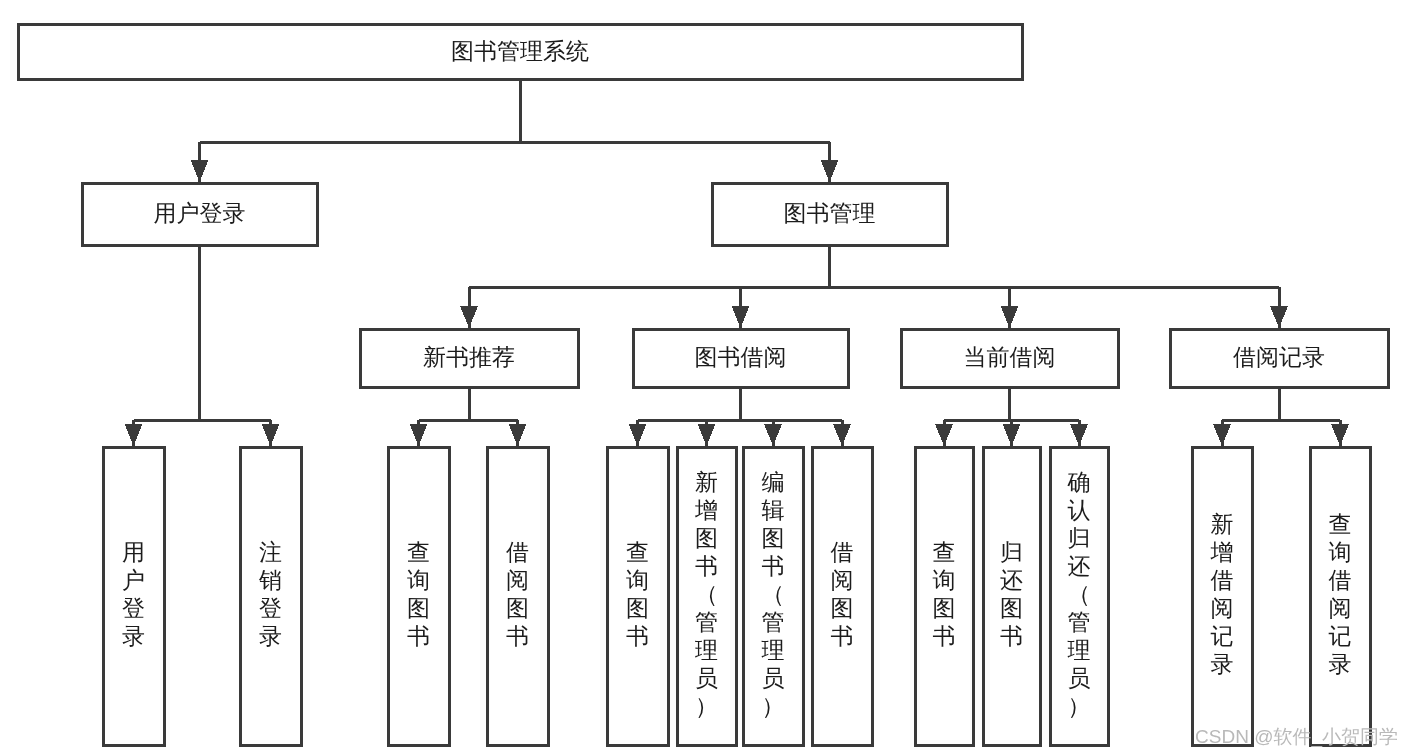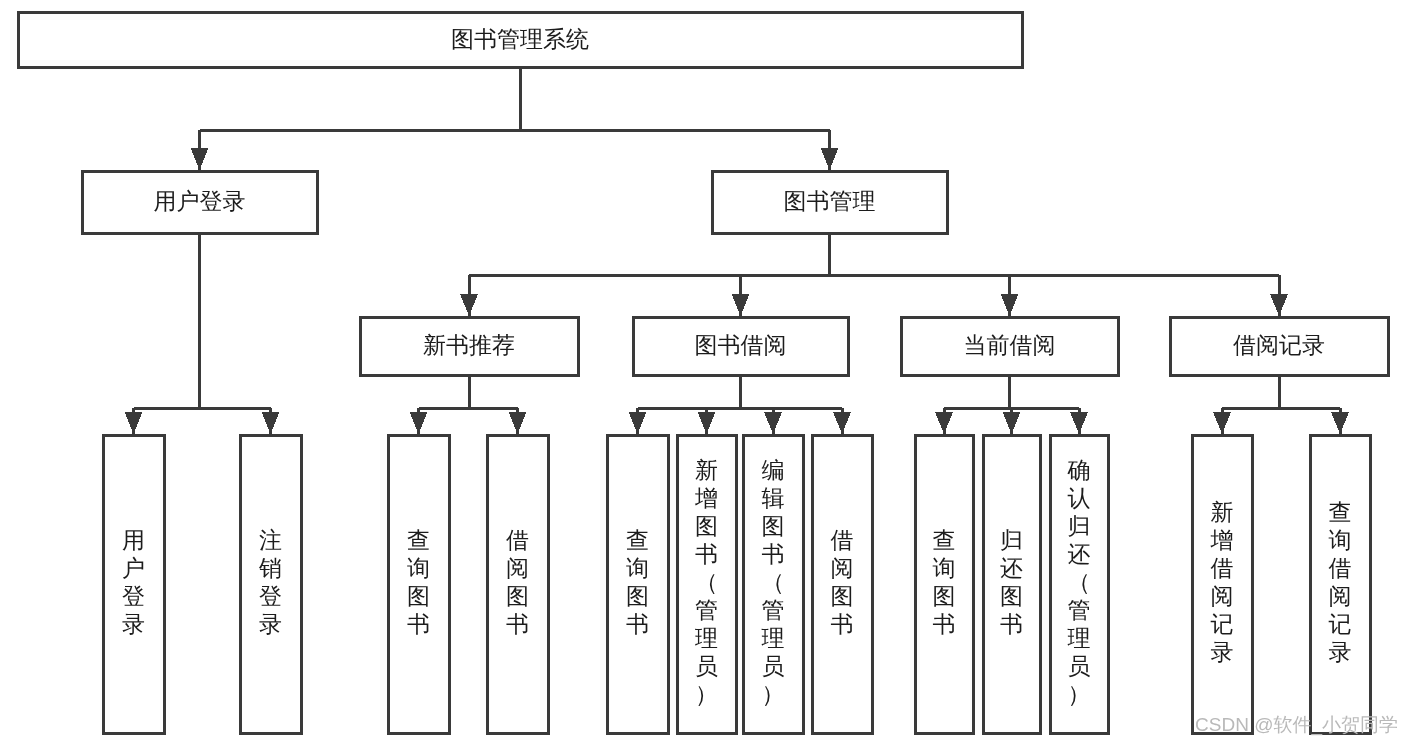--- a/index.html
+++ b/index.html
@@ -10,21 +10,21 @@
   body {
     width: 1405px;
     height: 747px;
     font-family: "Liberation Sans", "DejaVu Sans", sans-serif;
     overflow: hidden;
     position: relative;
   }
   #diagram-root {
     position: absolute;
     left: 0;
-    top: 0;
+    top: 12px;
     width: 1405px;
     height: 556px;
   }
   svg.flow {
     display: block;
     width: 1405px;
     height: 747px;
     shape-rendering: crispEdges;
   }
   .node-box {

